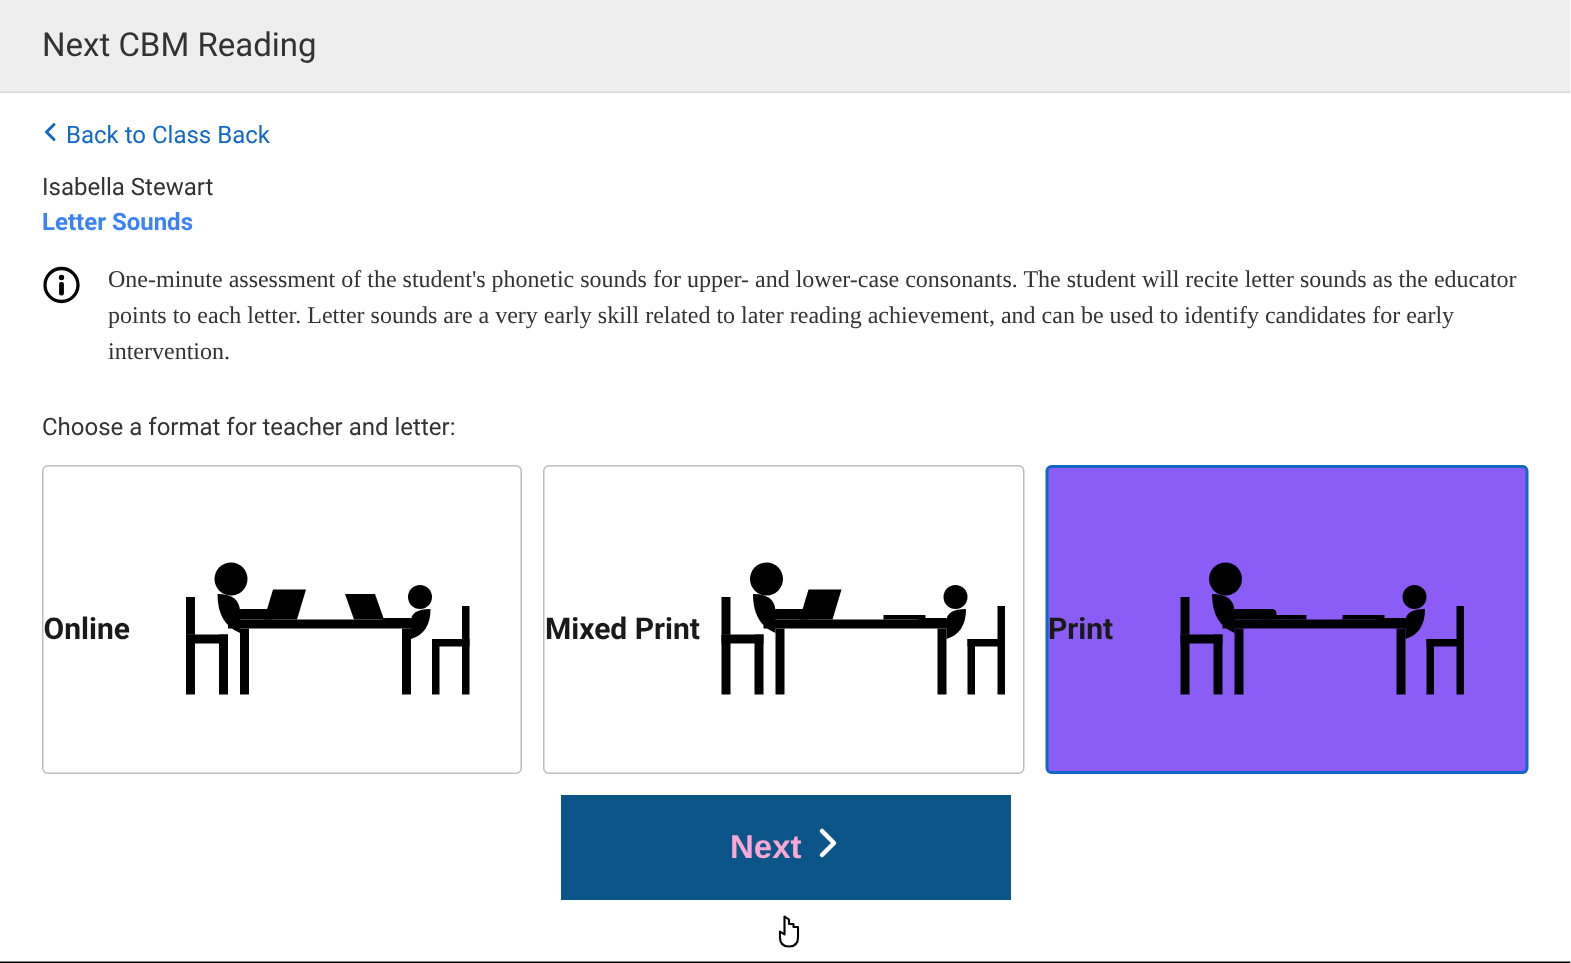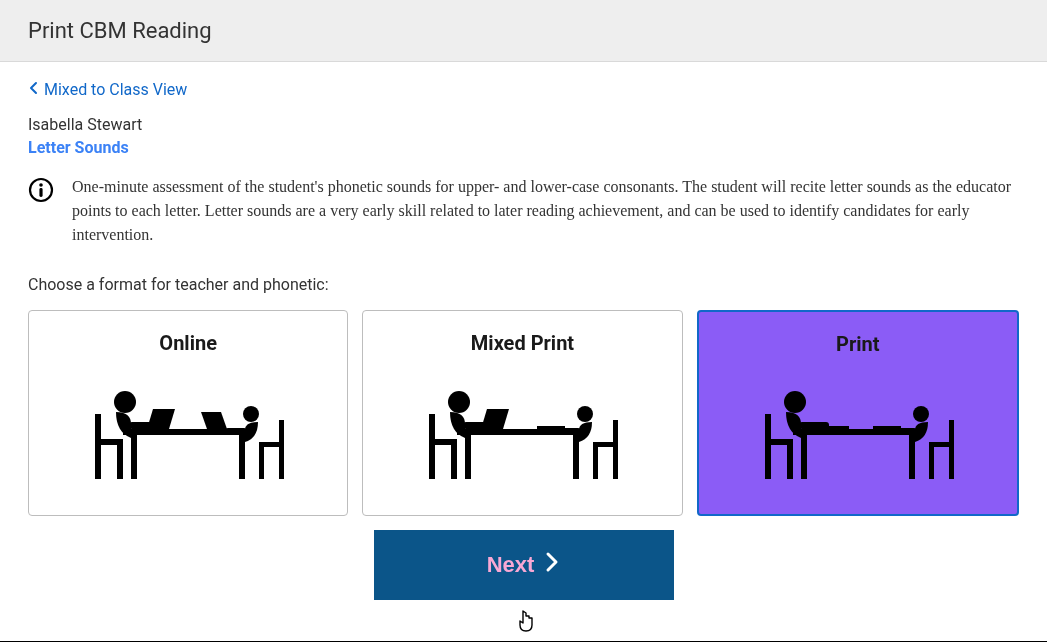--- a/index.html
+++ b/index.html
@@ -27,21 +27,21 @@
   .info-row { display:flex; align-items:flex-start; gap:18px; margin-top:18px; }
   .info-icon-wrap { flex:0 0 auto; padding-top:2px; }
   .info-text { font-size:16px; line-height:1.5; color:#333; max-width:940px;font-family:Liberation Serif, serif; }
 
   .choose-label { margin-top:28px; font-size:16px; color:#333; }
 
   .cards { display:flex; gap:14px; margin-top:16px; }
   .card {
     flex:1; height:206px;
     border:1px solid #bdbdbd; border-radius:4px;
-    display:flex; flex-direction:column; align-items:center;
+    display:flex; flex-direction:row; align-items:center;
     padding-top:20px;
     background:#fff;
     cursor:pointer;
   }
   .card.selected {
     border:2px solid #1168c9;
     background:#8b5cf6;
   }
   .card-title { font-size:20px; font-weight:700; margin-bottom:8px; }
 
@@ -58,49 +58,49 @@
   .next-btn svg { stroke:#fff; }
 
   .bottom-line { position:absolute; left:0; right:0; bottom:0; height:1px; background:#000; }
 
   .cursor-img { position:absolute; pointer-events:none; }
 </style>
 </head>
 <body>
 
 <div class="header-bar">
-  <h1>Print CBM Reading</h1>
+  <h1>Next CBM Reading</h1>
 </div>
 
 <div class="content">
 
   <a href="#" class="back-link">
     <span>
       <svg width="12" height="14" viewBox="0 0 12 14" fill="none">
         <path d="M8 2 L3 7 L8 12" stroke-width="2" stroke-linecap="round" stroke-linejoin="round"></path>
       </svg>
     </span>
-    <span>Mixed to Class View</span>
+    <span>Back to Class Back</span>
   </a>
 
   <div class="student-name">Isabella Stewart</div>
   <div class="assess-title">Letter Sounds</div>
 
   <div class="info-row">
     <div class="info-icon-wrap">
       <svg width="26" height="26" viewBox="0 0 26 26">
         <circle cx="13" cy="13" r="11" fill="none" stroke="#000" stroke-width="2.2"></circle>
         <circle cx="13" cy="8" r="1.8" fill="#000"></circle>
         <rect x="11.4" y="11" width="3.2" height="9" rx="1.4" fill="#000"></rect>
       </svg>
     </div>
     <div class="info-text">One-minute assessment of the student's phonetic sounds for upper- and lower-case consonants. The student will recite letter sounds as the educator points to each letter. Letter sounds are a very early skill related to later reading achievement, and can be used to identify candidates for early intervention.</div>
   </div>
 
-  <div class="choose-label">Choose a format for teacher and phonetic:</div>
+  <div class="choose-label">Choose a format for teacher and letter:</div>
 
   <div class="cards">
 
     <div class="card">
       <div class="card-title">Online</div>
       <div class="scene-wrap">
         <svg width="210" height="110" viewBox="0 0 210 110">
 
           <g fill="#000">
             <rect x="12" y="55" width="6" height="40"></rect>

